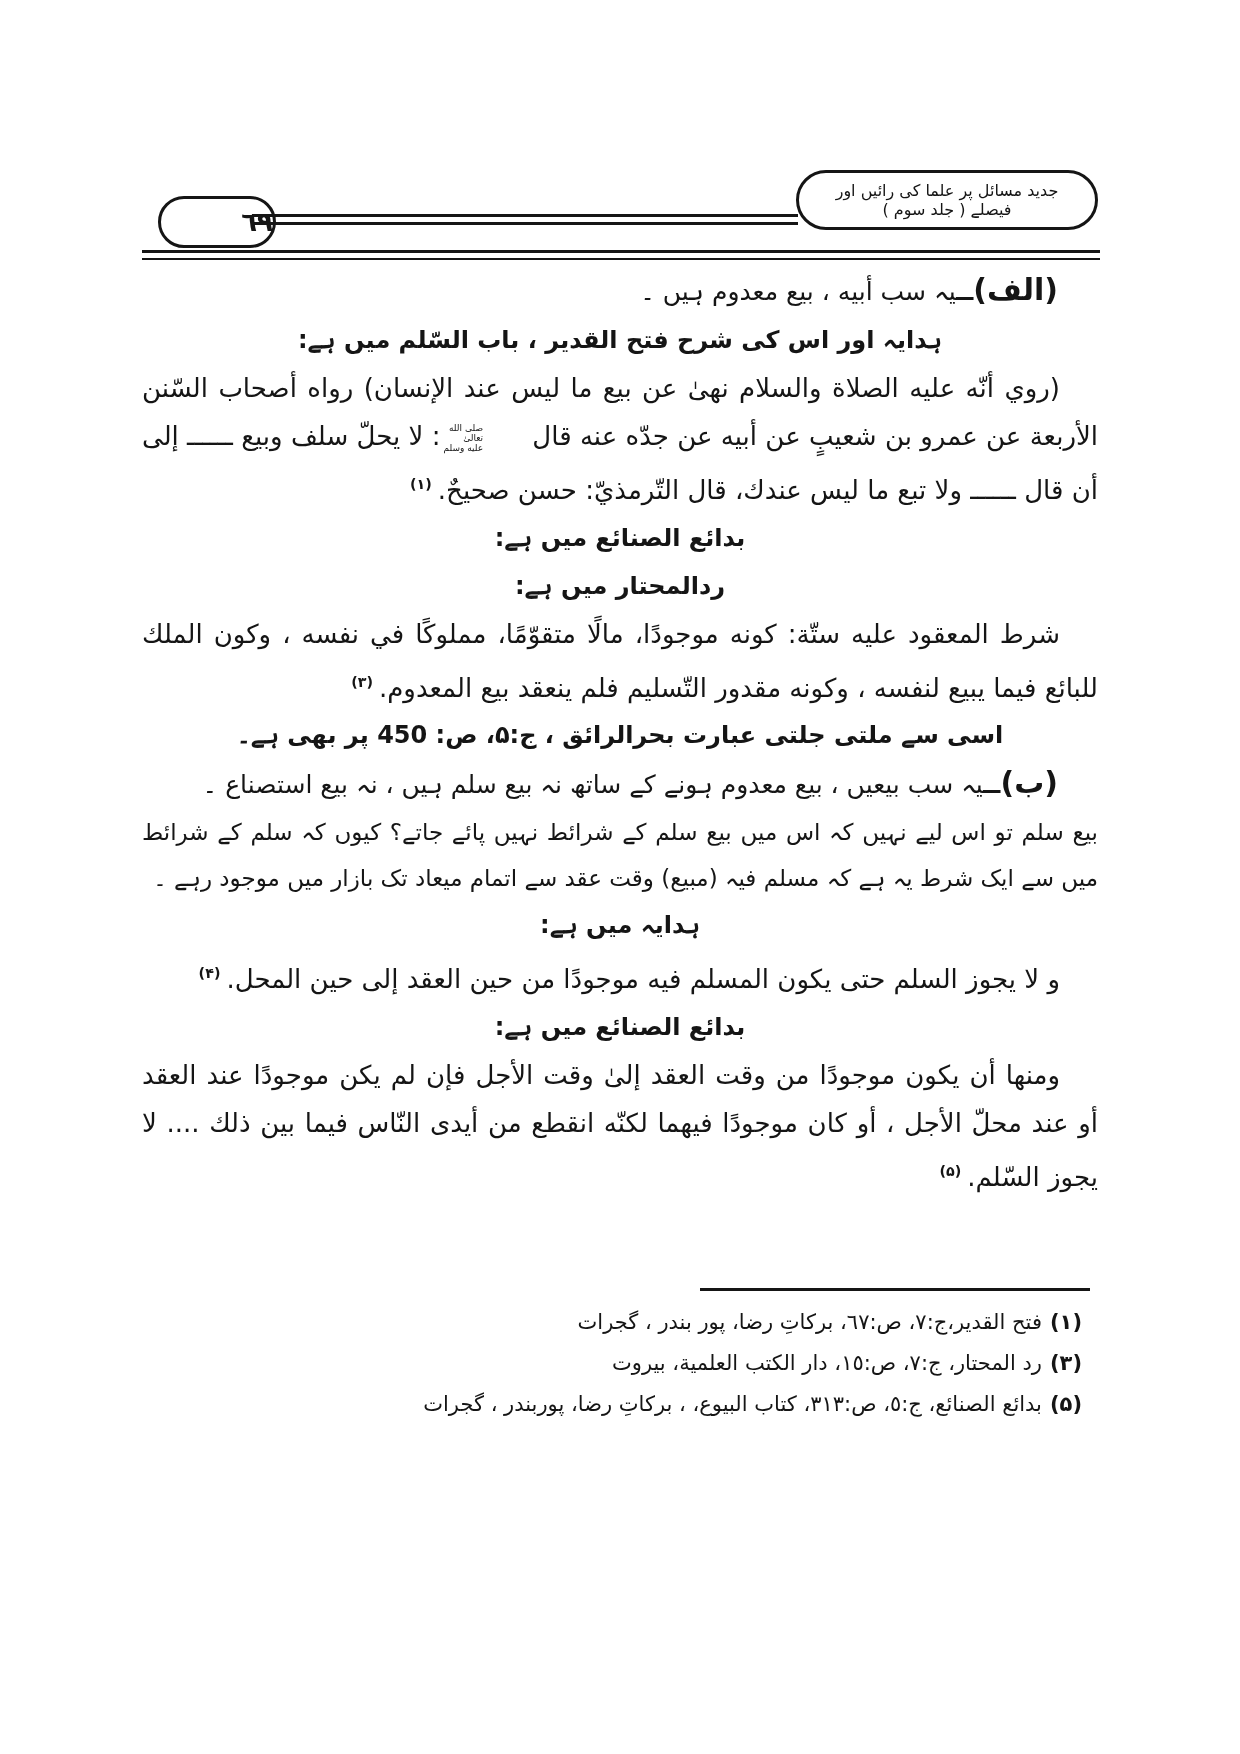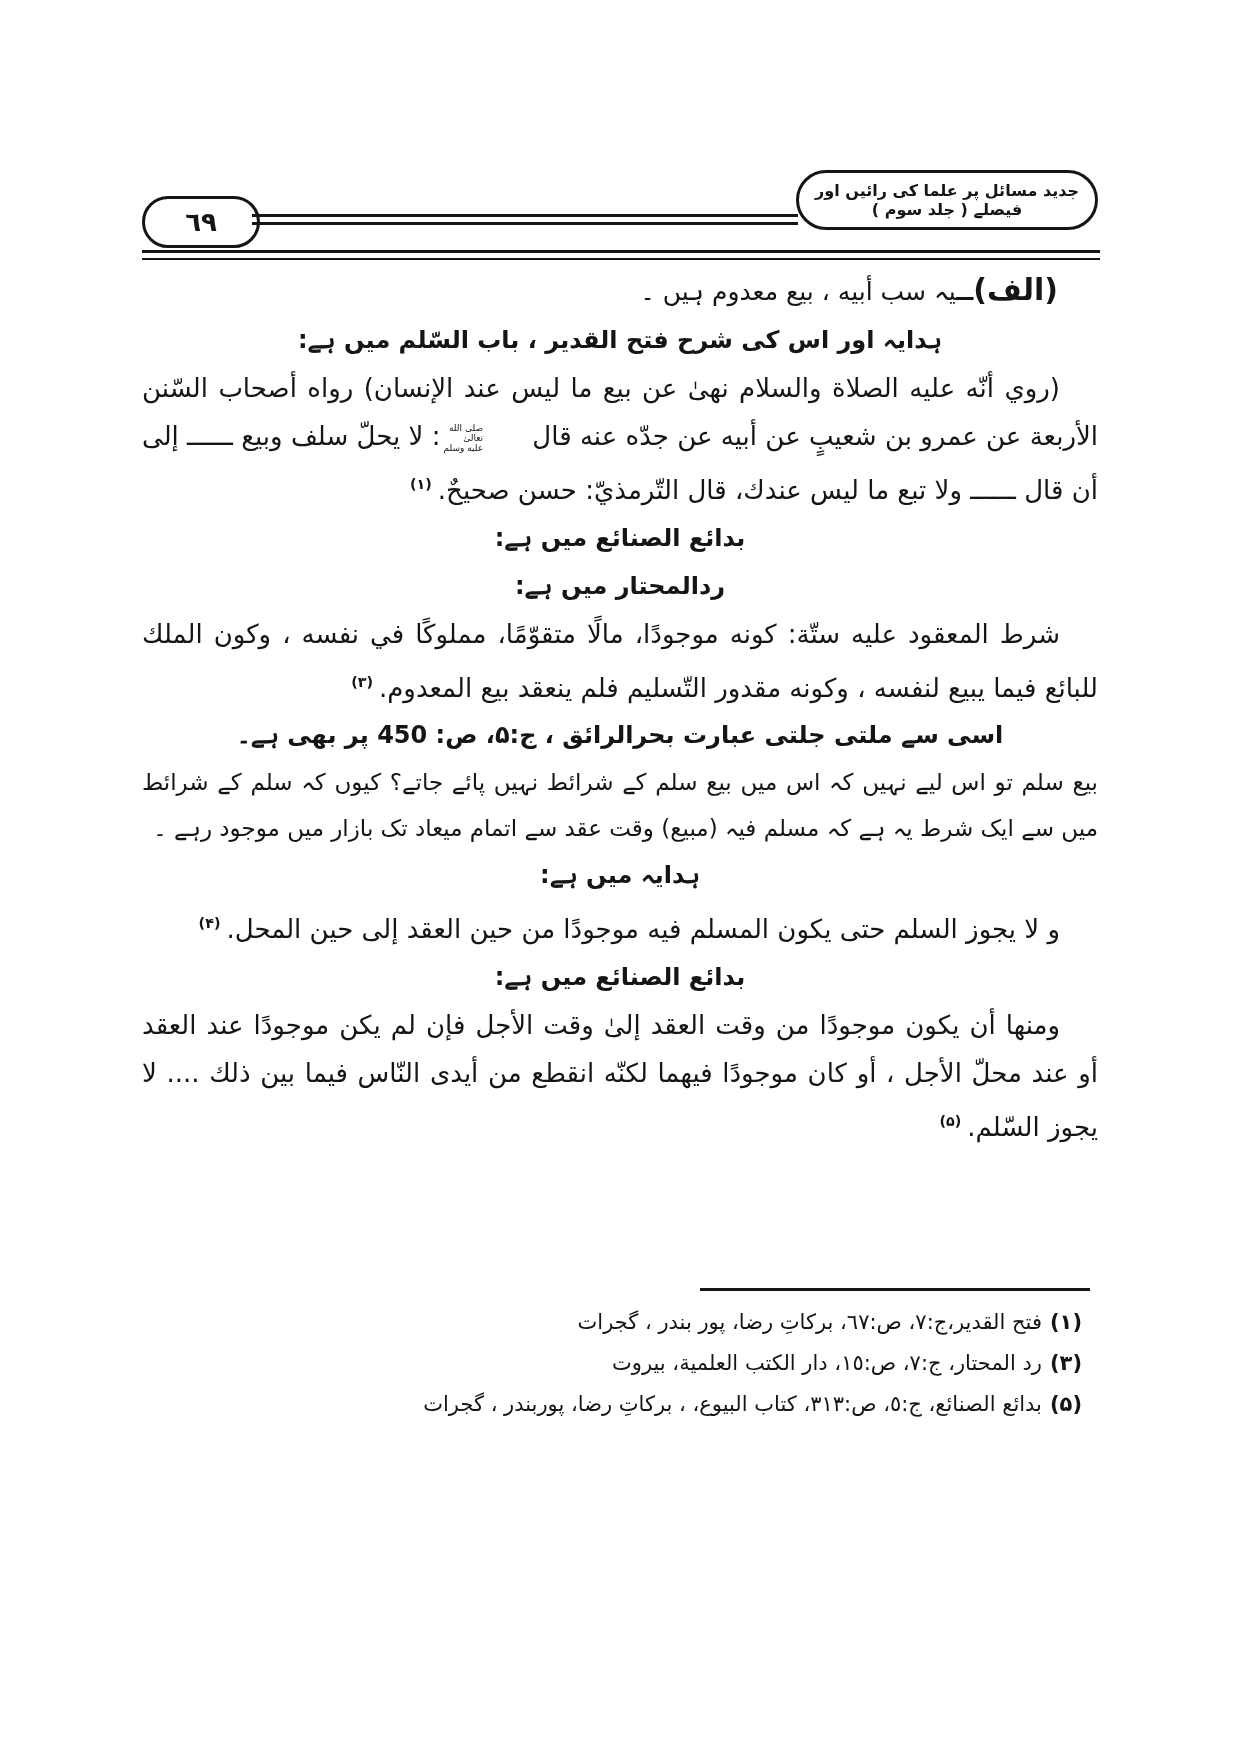--- a/index.html
+++ b/index.html
@@ -4,34 +4,34 @@
 <style>
   html,body{margin:0;padding:0;background:#e8e8e8;}
   .page{
     position:relative;width:1240px;height:1754px;background:#ffffff;
     margin:0 auto;overflow:hidden;color:#151515;
     font-family:"DejaVu Sans",sans-serif;direction:rtl;
   }
   
   .hdr{position:absolute;top:170px;left:142px;right:142px;height:76px;}
   .pill{
-    position:absolute;left:0;top:26px;width:112px;height:46px;
+    position:absolute;left:16px;top:26px;width:112px;height:46px;
     border:3px solid #151515;border-radius:26px;
-    display:flex;align-items:center;justify-content:center;
+    display:flex;align-items:center;justify-content:flex-start;
     font-size:26px;font-weight:bold;direction:rtl;
   }
   .connector{
     position:absolute;left:110px;right:300px;top:44px;height:5px;
     border-top:3px solid #151515;border-bottom:3px solid #151515;
   }
   .cartouche{
     position:absolute;right:0;top:0;width:302px;height:60px;
     border:3px solid #151515;border-radius:32px;
     display:flex;align-items:center;justify-content:center;
-    font-size:16px;font-weight:bold;text-align:center;padding:0 14px;box-sizing:border-box;
+    font-size:16px;font-weight:normal;text-align:center;padding:0 14px;box-sizing:border-box;
     line-height:1.2;
   }
   .full-rule{
     position:absolute;left:142px;right:140px;top:250px;height:5px;
     border-top:3px solid #151515;border-bottom:2px solid #151515;
   }
   
   .body{
     position:absolute;top:266px;right:142px;width:956px;direction:rtl;
   }
@@ -96,20 +96,21 @@
 
     <p class="src">بدائع الصنائع میں ہے:</p>
 
 
     <p class="src">ردالمحتار میں ہے:</p>
 
     <p class="ar"><span>شرط المعقود عليه ستّة: كونه موجودًا، مالًا متقوّمًا، مملوكًا في نفسه ، وكون الملك للبائع فيما يبيع لنفسه ، وكونه مقدور التّسليم فلم ينعقد بيع المعدوم.</span><sup class="fn-ref">(۳)</sup></p>
 
     <p class="src">اسی سے ملتی جلتی عبارت بحرالرائق ، ج:۵، ص: 450 پر بھی ہے۔</p>
 
+    <p class="h-label"><b class="lbl">(ب)</b><span class="dash">ــ</span><span>یہ سب بیعیں ، بیع معدوم ہونے کے ساتھ نہ بیع سلم ہیں ، نہ بیع استصناع ۔</span></p>
 
     <p class="ur">بیع سلم تو اس لیے نہیں کہ اس میں بیع سلم کے شرائط نہیں پائے جاتے؟ کیوں کہ سلم کے شرائط میں سے ایک شرط یہ ہے کہ مسلم فیہ (مبیع) وقت عقد سے اتمام میعاد تک بازار میں موجود رہے ۔</p>
 
     <p class="src">ہدایہ میں ہے:</p>
 
     <p class="ar"><span>و لا يجوز السلم حتى يكون المسلم فيه موجودًا من حين العقد إلى حين المحل.</span><sup class="fn-ref">(۴)</sup></p>
 
     <p class="src">بدائع الصنائع میں ہے:</p>
 
     <p class="ar"><span>ومنها أن يكون موجودًا من وقت العقد إلىٰ وقت الأجل فإن لم يكن موجودًا عند العقد أو عند محلّ الأجل ، أو كان موجودًا فيهما لكنّه انقطع من أيدى النّاس فيما بين ذلك .... لا يجوز السّلم.</span><sup class="fn-ref">(۵)</sup></p>

